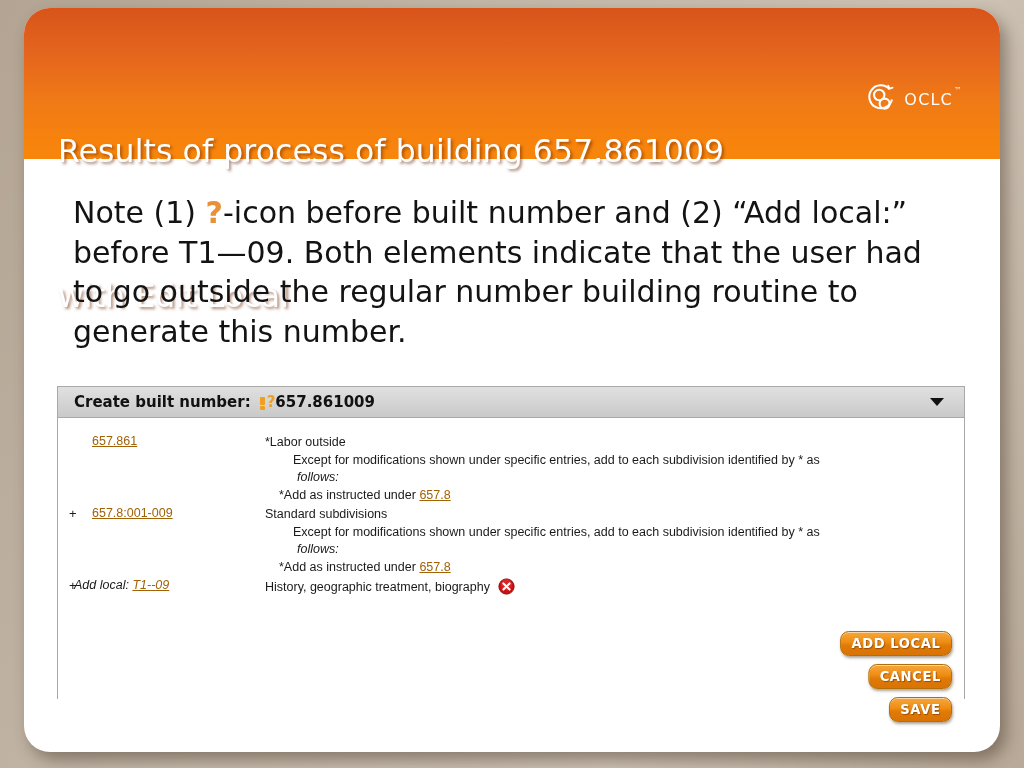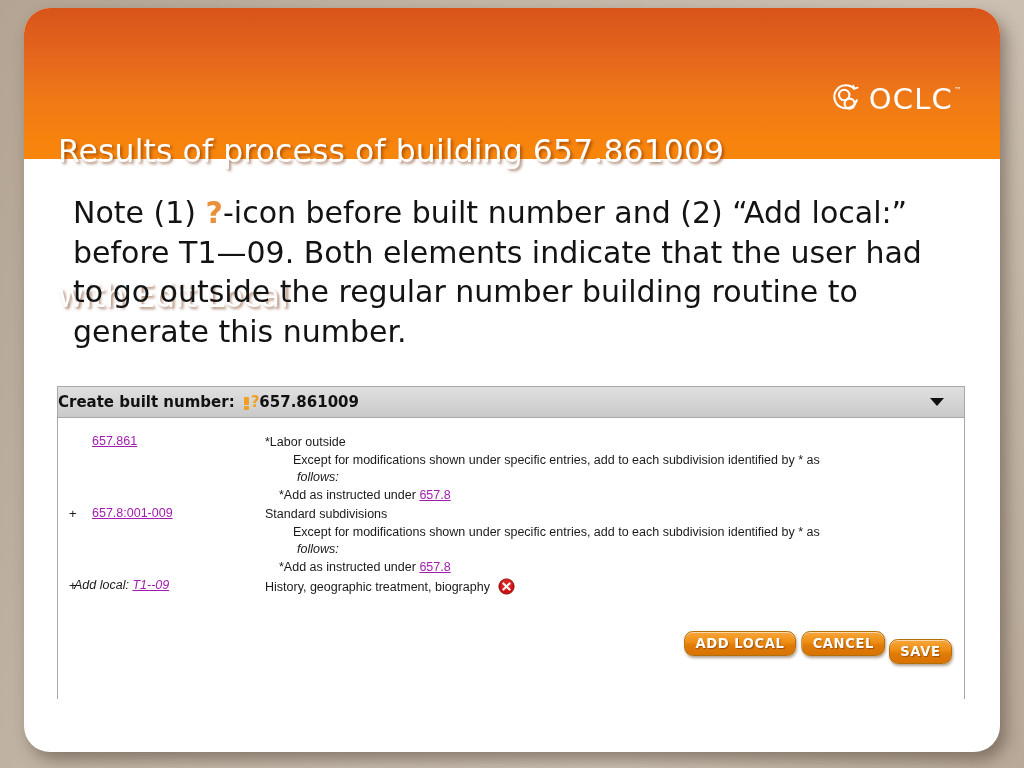--- a/index.html
+++ b/index.html
@@ -56,21 +56,21 @@
     position: absolute;
     right: 38px;
     top: 70px;
     display: flex;
     align-items: center;
     height: 42px;
   }
   #oclc-mark { width: 34px; height: 34px; display: block; }
   #oclc-wordmark {
     color: #ffffff;
-    font-size: 29px;
+    font-size: 16px;
     letter-spacing: 1.2px;
     font-weight: 400;
     margin-left: 5px;
     font-family: "DejaVu Sans", "Liberation Sans", sans-serif;
   }
   #oclc-tm {
     color: rgba(255,255,255,0.85);
     font-size: 8px;
     margin-left: 1px;
     align-self: flex-start;
@@ -99,21 +99,21 @@
     background: #ffffff;
     box-sizing: border-box;
   }
   #panel-header {
     position: relative;
     height: 30px;
     background: linear-gradient(180deg, #e0e0e0 0%, #d5d5d5 50%, #c9c9c9 100%);
     border-bottom: 1px solid #a8a8a8;
     display: flex;
     align-items: center;
-    padding: 0 8px 0 0;
+    padding: 0 8px 0 16px;
   }
   #panel-header-label {
     font-size: 15px;
     font-weight: 700;
     color: #111;
     font-family: "DejaVu Sans", "Liberation Sans", sans-serif;
   }
   #warn-icon {
     display: inline-block;
     width: 6px; height: 13px;
@@ -162,21 +162,21 @@
     font-size: 13px;
     color: #1a1a1a;
   }
   .entry-number {
     position: absolute;
     left: 34px;
     top: 0;
     font-size: 12.5px;
   }
   .entry-number a, a.caption-link {
-    color: #a21caf;
+    color: #a16207;
     text-decoration: underline;
   }
   .entry-prefix { color: #1a1a1a; }
   .entry-caption {
     position: absolute;
     left: 207px;
     top: 0;
     width: 680px;
     font-size: 12.5px;
     line-height: 17.5px;
@@ -194,21 +194,21 @@
     width: 17px; height: 17px;
     vertical-align: -4px;
     margin-left: 8px;
   }
   
   #panel-actions {
     position: absolute;
     right: 12px;
     top: 213px;
     display: flex;
-    flex-direction: row;
+    flex-direction: column;
     align-items: flex-end;
     justify-content: flex-end;
   }
   .action-button {
     border: 1px solid #b06a00;
     border-radius: 9px;
     background: linear-gradient(180deg, #f5a63c 0%, #ef8f14 42%, #e07a06 60%, #d87305 100%);
     color: #ffffff;
     font-size: 14px;
     font-weight: 700;

